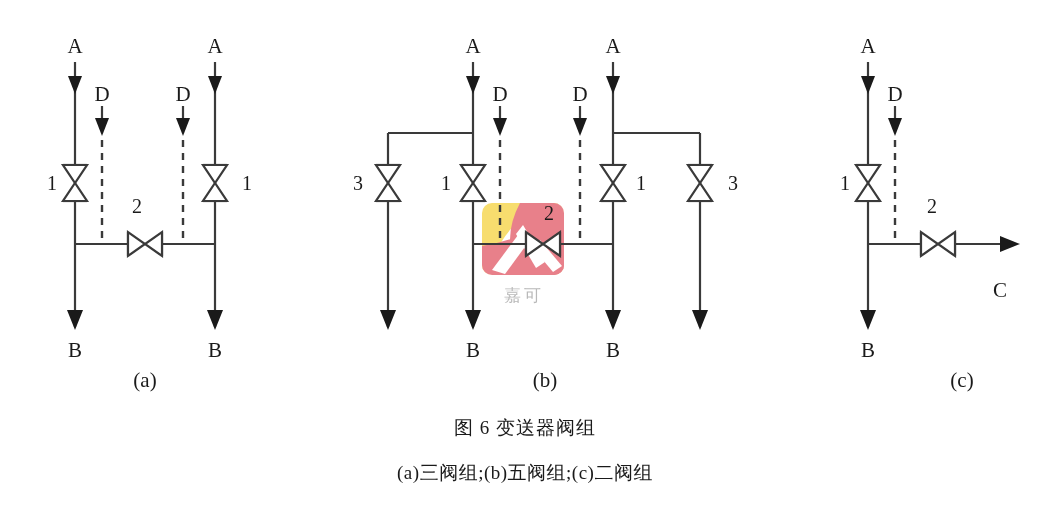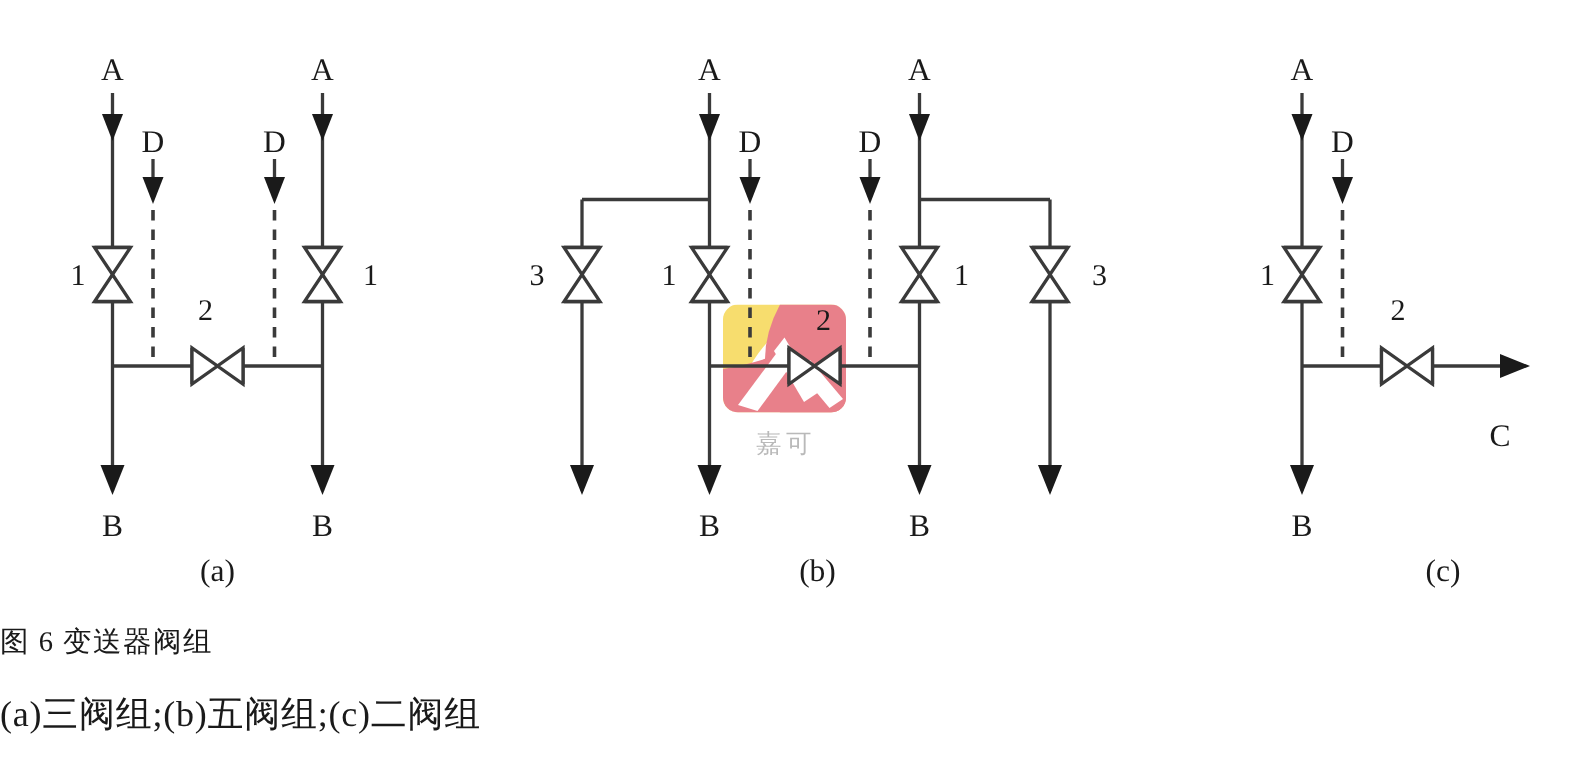--- a/index.html
+++ b/index.html
@@ -68,32 +68,32 @@
   .sub-label {
     font-family: "Liberation Serif", "DejaVu Serif", serif;
     font-size: 21px;
     fill: #1a1a1a;
     text-anchor: middle;
   }
   .caption-main {
     position: absolute;
     left: 0;
     width: 1050px;
-    text-align: left;
+    text-align: center;
     font-family: "Liberation Serif", "DejaVu Serif", serif;
     color: #1a1a1a;
   }
   #caption-title {
     top: 415px;
     font-size: 19px;
     letter-spacing: 1px;
   }
   #caption-sub {
     top: 460px;
-    font-size: 24px;
+    font-size: 19px;
     letter-spacing: 0.5px;
   }
   .wm-text {
     font-family: "Liberation Sans", "DejaVu Sans", sans-serif;
     font-size: 17px;
     fill: #b9b9b9;
     text-anchor: middle;
     letter-spacing: 3px;
   }
 </style>

